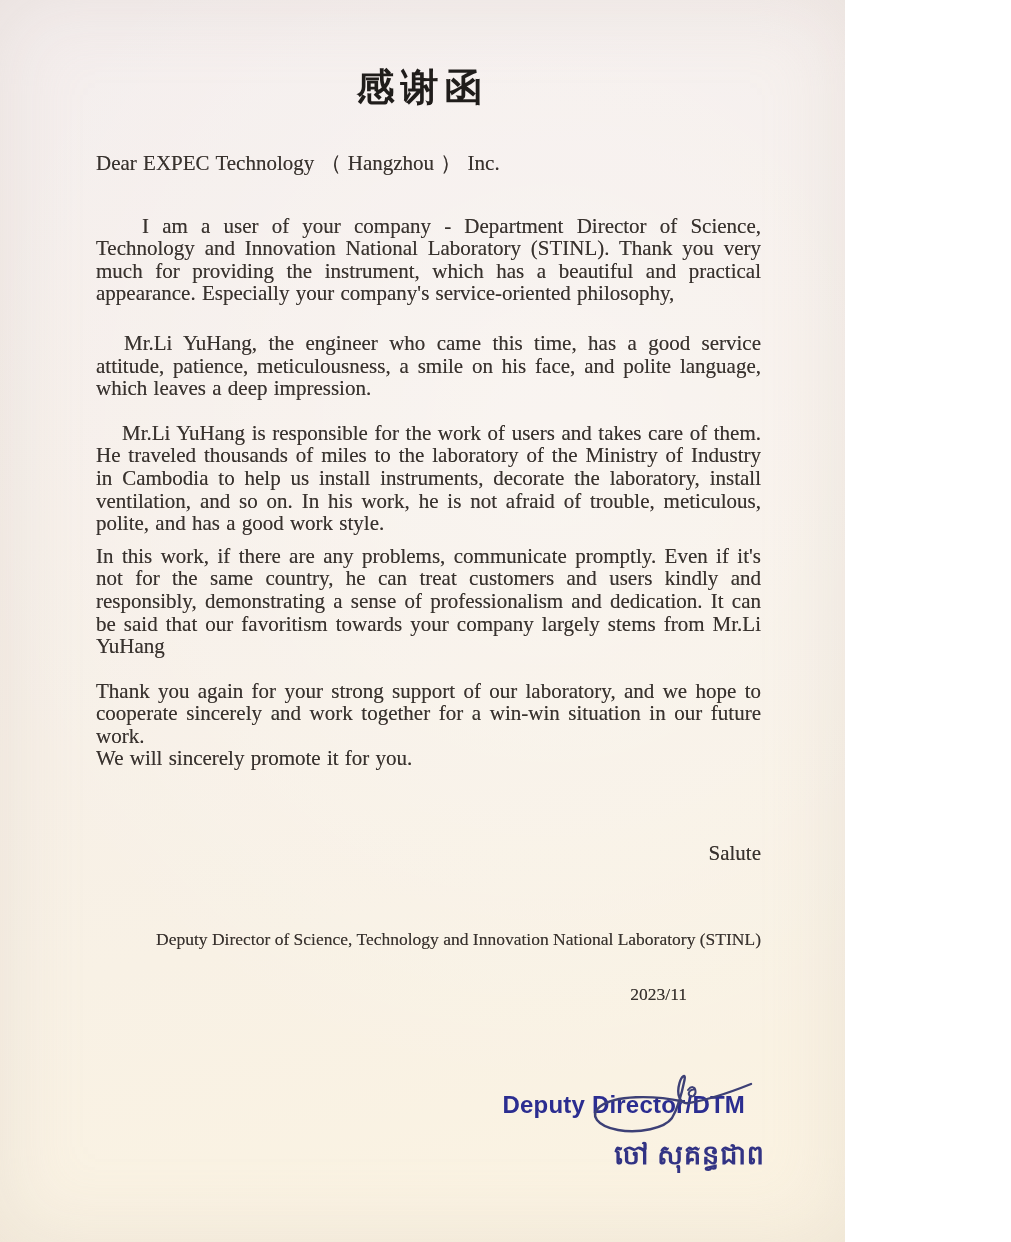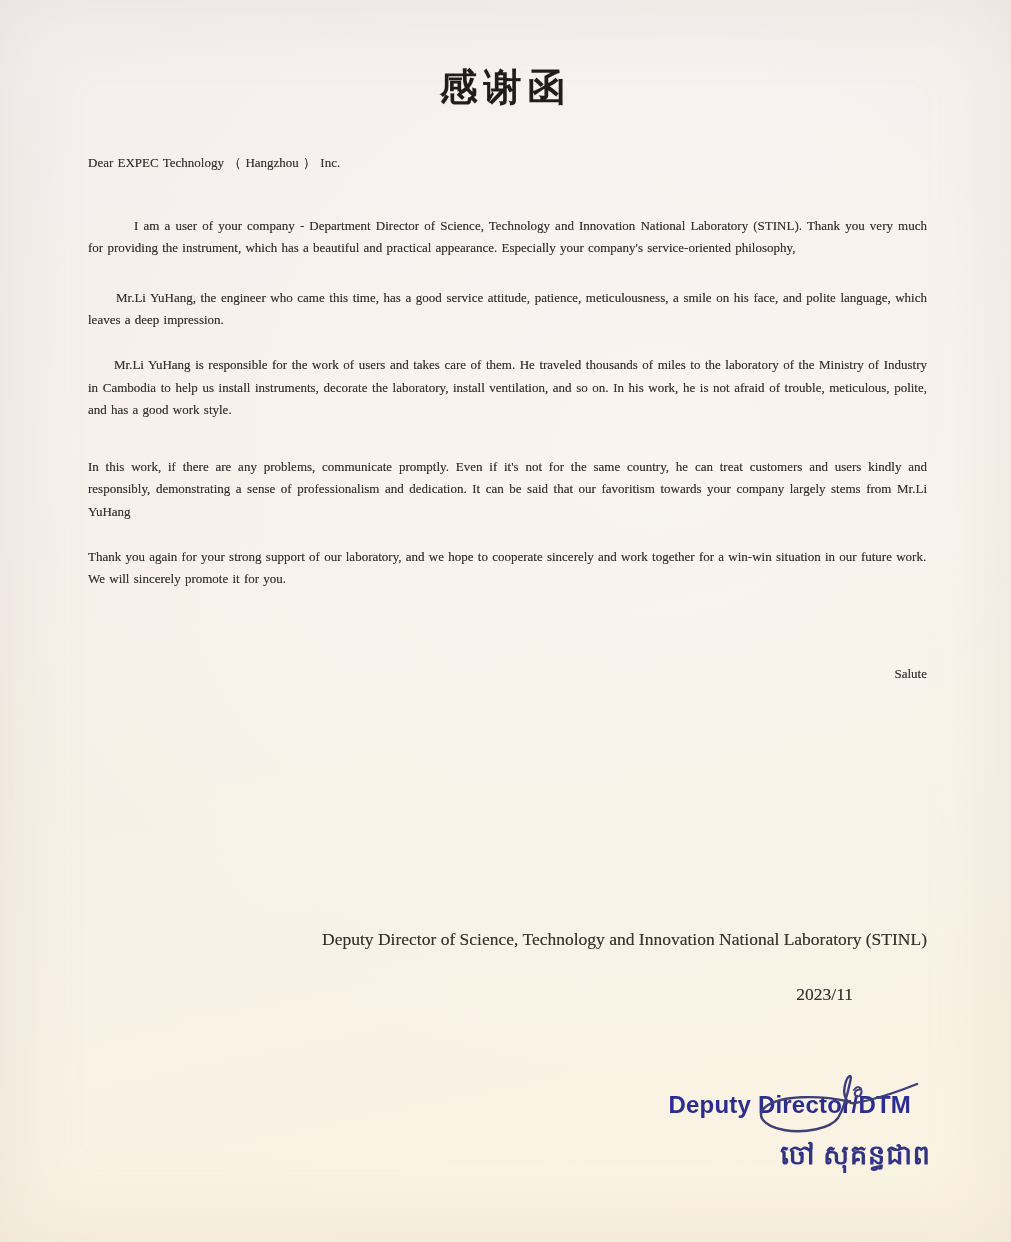--- a/index.html
+++ b/index.html
@@ -3,53 +3,53 @@
 <meta charset="utf-8">
 <style>
   * { margin: 0; padding: 0; box-sizing: border-box; }
   html, body { width: 1011px; height: 1242px; }
   body {
     font-family: "Liberation Serif", serif;
     overflow: hidden;
   }
   .paper {
     position: relative;
-    width: 1011px;
+    width: 845px;
     height: 1242px;
     background:
       radial-gradient(120% 90% at 65% 35%, rgba(255,255,255,0.35) 0%, rgba(255,255,255,0) 60%),
       linear-gradient(168deg, #f4eeee 0%, #f6efe9 38%, #f8f1e5 70%, #fbf3e1 100%);
     box-shadow: inset 0 0 80px rgba(205,190,180,0.28);
     color: #38322e;
   }
   .title {
     position: absolute;
     top: 62px; left: 0; right: 0;
     text-align: center;
     font-family: "Liberation Sans", sans-serif;
     font-size: 38px;
     font-weight: 700;
     letter-spacing: 6px;
     color: #201d1b;
   }
   .content {
     position: absolute;
-    left: 88px; right: 84px; top: 152px;
-    font-size: 13px;
+    left: 96px; right: 84px; top: 152px;
+    font-size: 21px;
     line-height: 22.6px;
     text-align: justify;
     word-spacing: 1px;
     text-shadow: 0 0 0.5px rgba(56,50,46,0.55);
   }
   .salutation { text-align: left; }
   .para { margin-top: 22px; }
   .p1 { margin-top: 40px; text-indent: 46px; }
   .p2 { margin-top: 27px; text-indent: 28px; }
   .p3 { text-indent: 26px; }
-  .p4 { margin-top: 34px; }
+  .p4 { margin-top: 10px; }
   .promote { text-align: left; }
   .salute  { margin-top: 72px; text-align: right; }
   .signoff {
     position: absolute;
     left: 84px; right: 84px; top: 928px;
     font-size: 17.5px;
     line-height: 23px;
     text-align: right;
     text-shadow: 0 0 0.5px rgba(56,50,46,0.55);
   }

